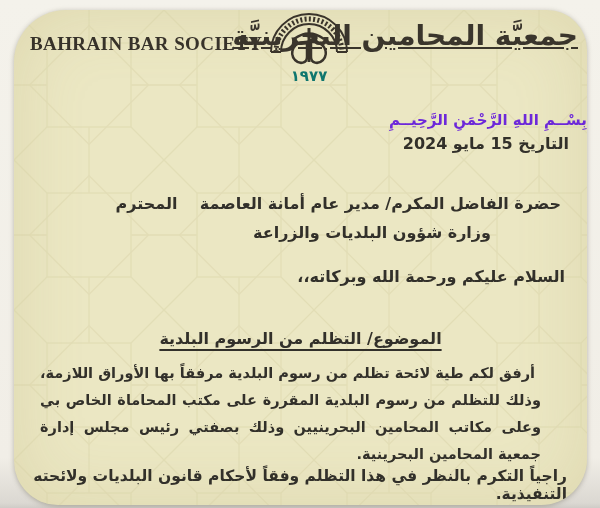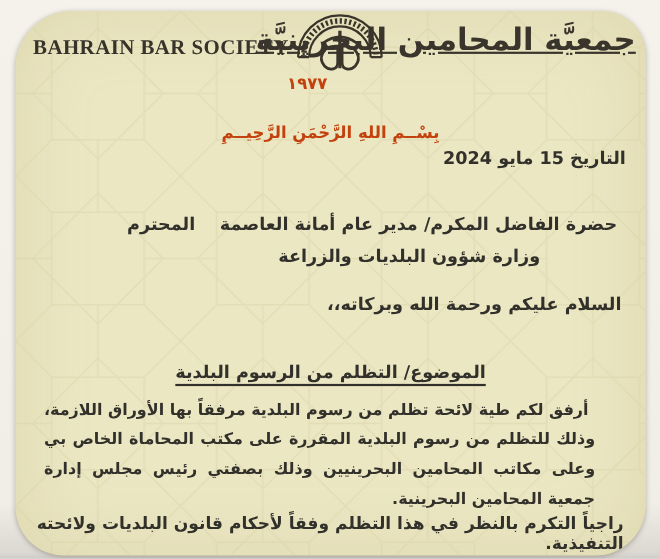--- a/index.html
+++ b/index.html
@@ -12,25 +12,25 @@
     position:absolute;left:14px;top:10px;width:573px;height:495px;
     background:#ebe7c3;
     border-radius:52px 40px 46px 44px;
     box-shadow:0 1px 5px rgba(96,90,72,.4), inset 0 0 70px rgba(168,155,96,.20);
     overflow:hidden;
   }
   .pattern-svg{position:absolute;left:0;top:0;width:100%;height:100%;opacity:.45;pointer-events:none;}
   .abs{position:absolute;color:#32302a;}
   .org-en{left:16px;top:23px;font-family:"Liberation Serif",serif;font-weight:bold;
     font-size:19px;letter-spacing:.4px;color:#37322a;}
-  .logo{left:247px;top:-2px;width:96px;text-align:left;color:#c2410c;}
+  .logo{left:247px;top:-2px;width:96px;text-align:center;color:#0f766e;}
   .logo-year{font-size:15px;font-weight:bold;margin-top:-3px;letter-spacing:1px;}
   .org-ar{right:9px;top:9px;font-size:28px;font-weight:bold;color:#3a352c;text-decoration:underline;}
   .rtl{direction:rtl;unicode-bidi:plaintext;}
-  .basmala{top:101px;left:0;right:0;text-align:center;font-size:15px;font-weight:bold;color:#c2410c;}
+  .basmala{top:101px;left:0;right:0;text-align:right;font-size:15px;font-weight:bold;color:#6d28d9;}
   .date-line{top:124px;right:18px;font-size:16px;font-weight:bold;}
   .addr1{top:184px;right:26px;font-size:16px;font-weight:bold;white-space:pre;}
   .addr2{top:213px;right:96px;font-size:16px;font-weight:bold;}
   .salam{top:257px;right:22px;font-size:16px;font-weight:bold;}
   .subject{top:319px;left:0;right:0;text-align:center;font-size:16px;font-weight:bold;
     text-decoration:underline;text-decoration-thickness:1.5px;text-underline-offset:5px;}
   .body-par{top:350px;right:46px;left:26px;text-align:justify;font-size:14.5px;
     font-weight:bold;line-height:27px;text-indent:6px;}
   .closing{top:457px;left:0;right:20px;text-align:right;font-size:15.5px;font-weight:bold;}
 </style>

